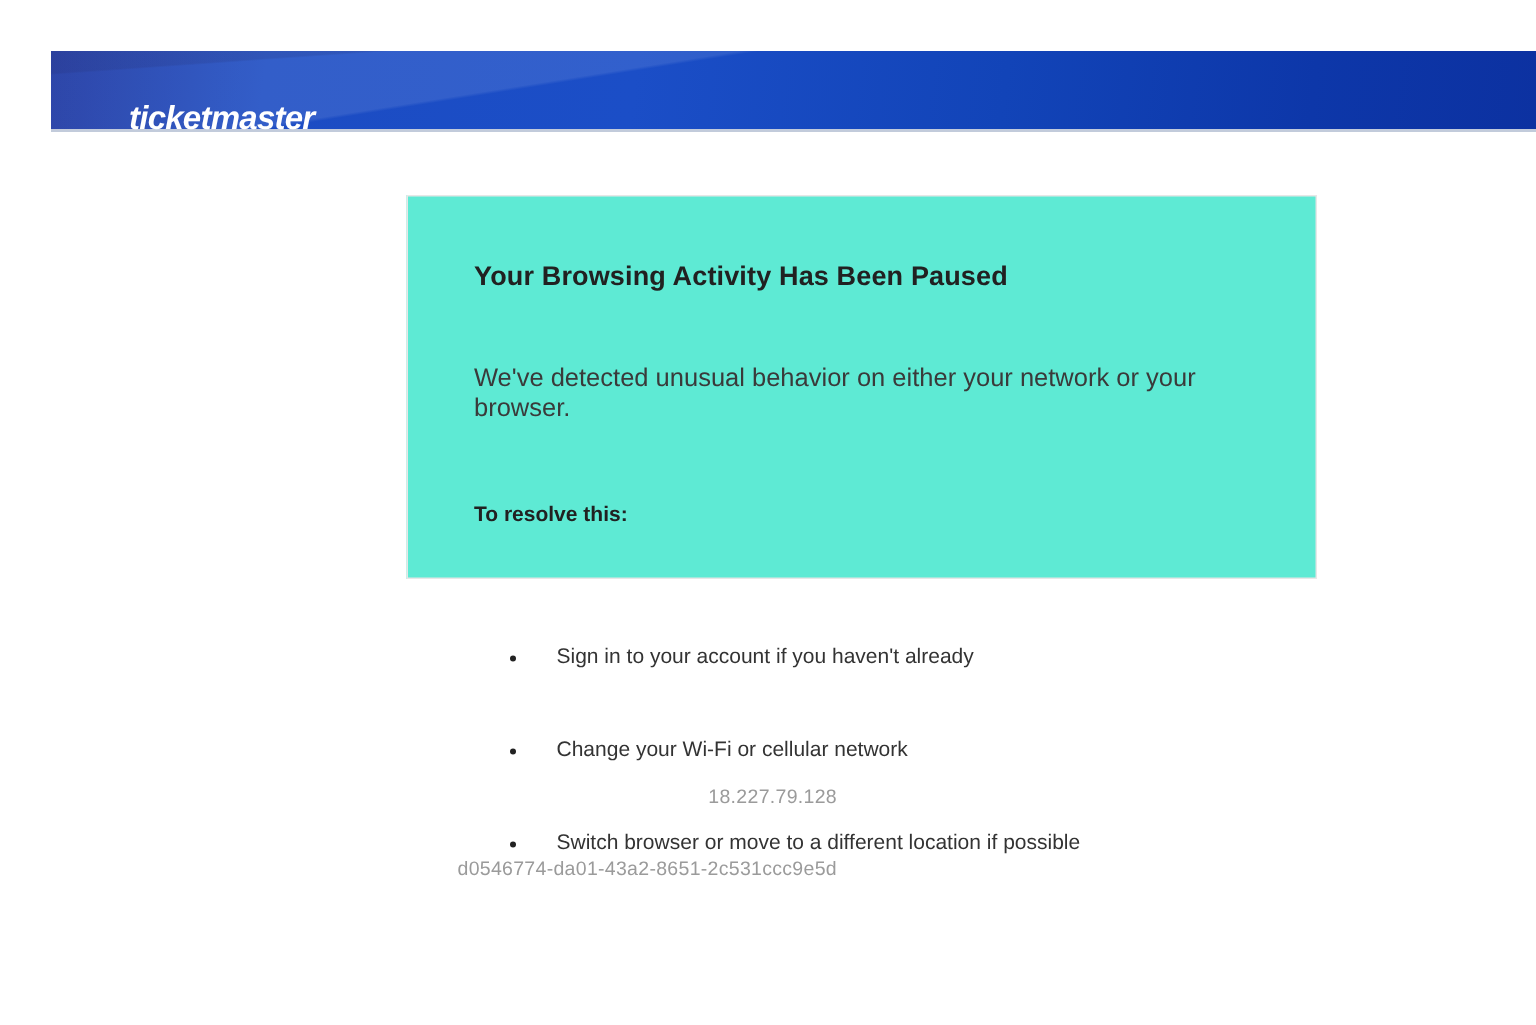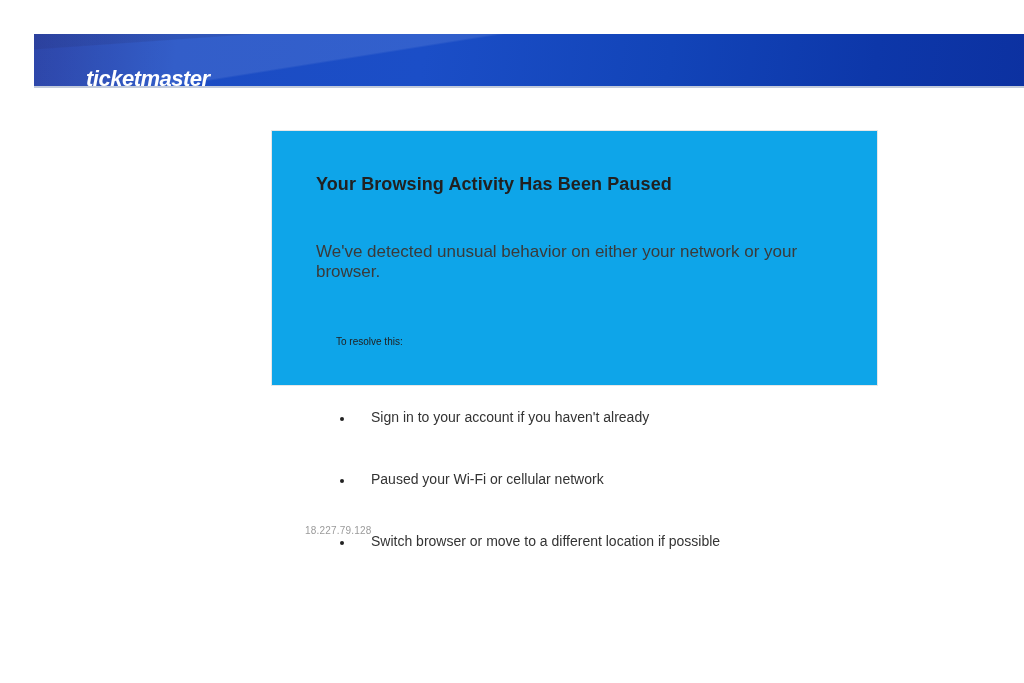--- a/index.html
+++ b/index.html
@@ -41,65 +41,65 @@
     cursor: pointer;
   }
 
   
   .notice-card {
     position: absolute;
     left: 237px;
     top: 96px;
     width: 607px;
     height: 256px;
-    background: #0ea5e9;
+    background: #5eead4;
     border: 1px solid #e7e7e7;
     padding: 24px 27px 0 27px;
   }
   .notice-title {
     font-size: 18px;
     line-height: 24px;
     font-weight: bold;
     color: #212121;
     letter-spacing: 0.1px;
   }
   .notice-description {
     margin-top: 12px;
     font-size: 17px;
     line-height: 20px;
     color: #3a3a3a;
   }
   .resolve-heading {
     margin-top: 16px;
-    font-size: 10px;
+    font-size: 14px;
     line-height: 20px;
-    font-weight: normal;
+    font-weight: bold;
     color: #212121;
-    margin-left: 20px;
   }
   .resolve-steps {
+    margin-top: 20px;
     padding-left: 55px;
     list-style: disc outside;
   }
   .resolve-steps li {
     font-size: 14px;
     line-height: 28px;
     color: #333333;
   }
   .resolve-steps li::marker {
     color: #222222;
     font-size: 12px;
   }
 
   
   .diagnostics {
     position: absolute;
     left: 237px;
     top: 456px;
-    font-size: 10px;
+    font-size: 13px;
     line-height: 14px;
     color: #9b9b9b;
     letter-spacing: 0.2px;
     text-align: right;
   }
 </style>
 </head>
 <body>
 
 <div class="stage">
@@ -107,22 +107,23 @@
   <div class="header">
     <div class="logo">ticketmaster</div>
   </div>
 
   <div class="notice-card">
     <div class="notice-title">Your Browsing Activity Has Been Paused</div>
     <div class="notice-description">We've detected unusual behavior on either your network or your browser.</div>
     <div class="resolve-heading">To resolve this:</div>
     <ul class="resolve-steps">
       <li>Sign in to your account if you haven't already</li>
-      <li>Paused your Wi-Fi or cellular network</li>
+      <li>Change your Wi-Fi or cellular network</li>
       <li>Switch browser or move to a different location if possible</li>
     </ul>
   </div>
 
   <div class="diagnostics">
     <div>18.227.79.128</div>
+    <div>d0546774-da01-43a2-8651-2c531ccc9e5d</div>
   </div>
 
 </div>
 
 </body></html>

